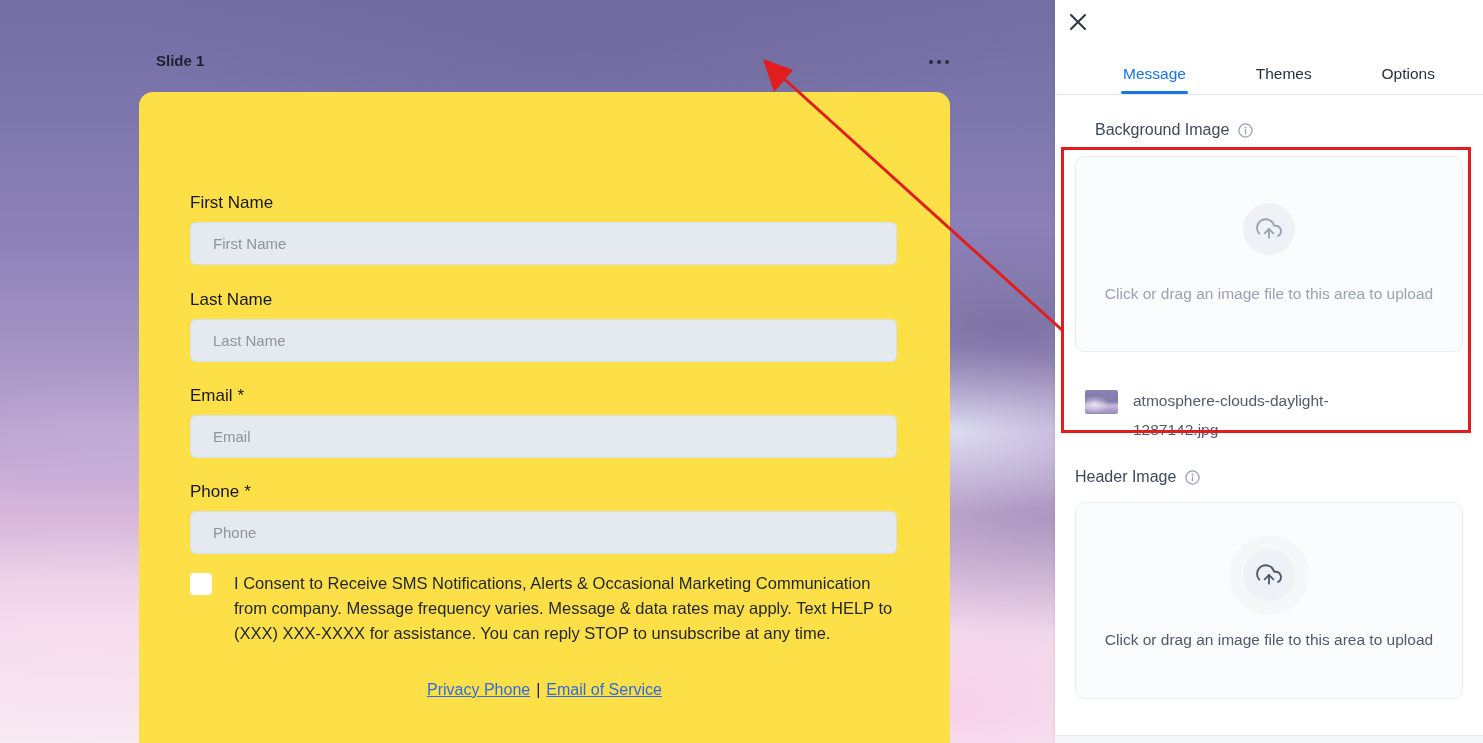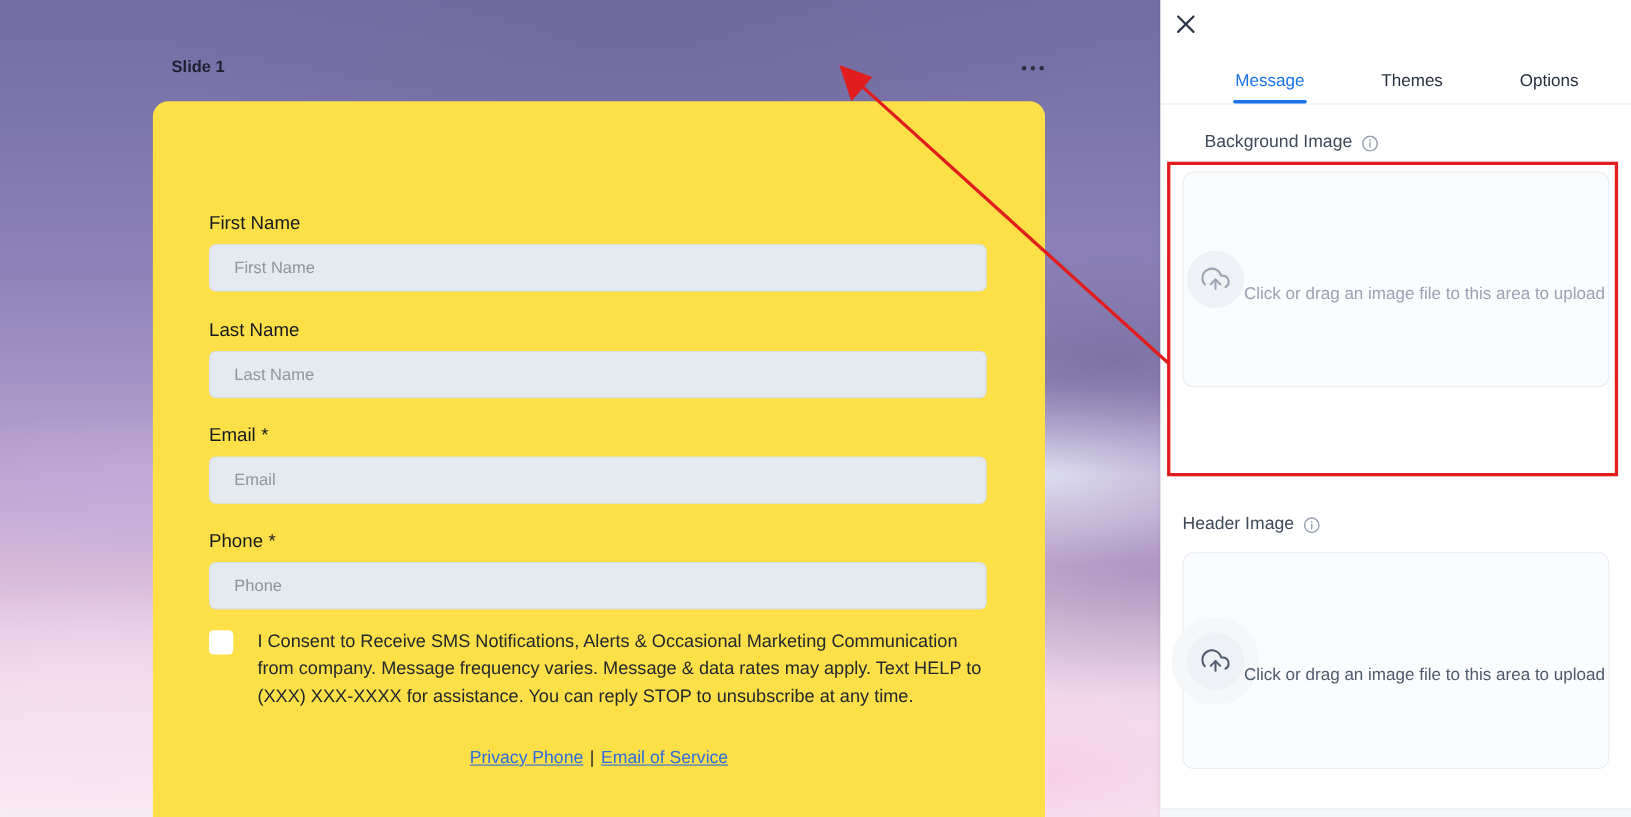--- a/index.html
+++ b/index.html
@@ -48,21 +48,21 @@
   .close-btn{position:absolute;left:12px;top:11px;width:22px;height:22px;cursor:pointer;}
   .tabs{position:absolute;left:0;top:53px;width:428px;height:42px;display:flex;
     justify-content:space-between;box-sizing:border-box;padding:0 48px 0 68px;border-bottom:1px solid #e8e9ec;}
   .tab{position:relative;font-size:15.5px;color:#27303e;display:flex;align-items:center;cursor:pointer;}
   .tab.active{color:#1a73e8;}
   .tab.active::after{content:"";position:absolute;left:-2px;right:-2px;bottom:0;height:3px;background:#1a73e8;border-radius:2px;}
 
   .sec-title{position:absolute;left:20px;display:flex;align-items:center;gap:9px;
     font-size:16px;color:#3f4a59;}
   .dropzone{position:absolute;left:20px;width:388px;box-sizing:border-box;background:#fbfcfd;
-    border:1.5px solid #eaedf1;border-radius:10px;display:flex;flex-direction:row;
+    border:1.5px solid #eaedf1;border-radius:10px;display:flex;flex-direction:column;
     align-items:center;justify-content:center;cursor:pointer;}
   .dz-circle{width:52px;height:52px;border-radius:50%;background:#eef1f5;display:flex;
     align-items:center;justify-content:center;}
   .dz-circle.ring{box-shadow:0 0 0 14px #f5f7f9;}
   .dz-text{margin-top:26px;max-width:330px;text-align:center;font-size:15.5px;line-height:25px;}
   .dz-text.muted{color:#9aa2b1;} .dz-text.dark{color:#4e5a6b;}
 
   .file-row{position:absolute;left:30px;top:386px;display:flex;cursor:pointer;}
   .thumb{flex:0 0 33px;width:33px;height:24px;margin-top:4px;border-radius:2px;
     background:
@@ -153,20 +153,24 @@
       <div class="dz-circle">
         <svg width="26" height="26" viewBox="0 0 24 24" fill="none" stroke="#9aa2b1" stroke-width="1.7" stroke-linecap="round" stroke-linejoin="round">
           <path d="M20.39 18.39A5 5 0 0 0 18 9h-1.26A8 8 0 1 0 3 16.3"></path>
           <polyline points="16 16 12 12 8 16"></polyline>
           <line x1="12" y1="12" x2="12" y2="20"></line>
         </svg>
       </div>
       <div class="dz-text muted">Click or drag an image file to this area to upload</div>
     </div>
 
+    <div class="file-row">
+      <div class="thumb"></div>
+      <div class="file-name">atmosphere-clouds-daylight-1287142.jpg</div>
+    </div>
 
     <div class="sec-title" style="top:468px;">
       <span>Header Image</span>
       <svg width="15" height="15" viewBox="0 0 16 16">
         <circle cx="8" cy="8" r="7" fill="none" stroke="#97a1af" stroke-width="1.4"></circle>
         <path d="M8 7.2 V11.4" stroke="#97a1af" stroke-width="1.4" stroke-linecap="round"></path>
         <circle cx="8" cy="4.7" r="0.9" fill="#97a1af"></circle>
       </svg>
     </div>
 

